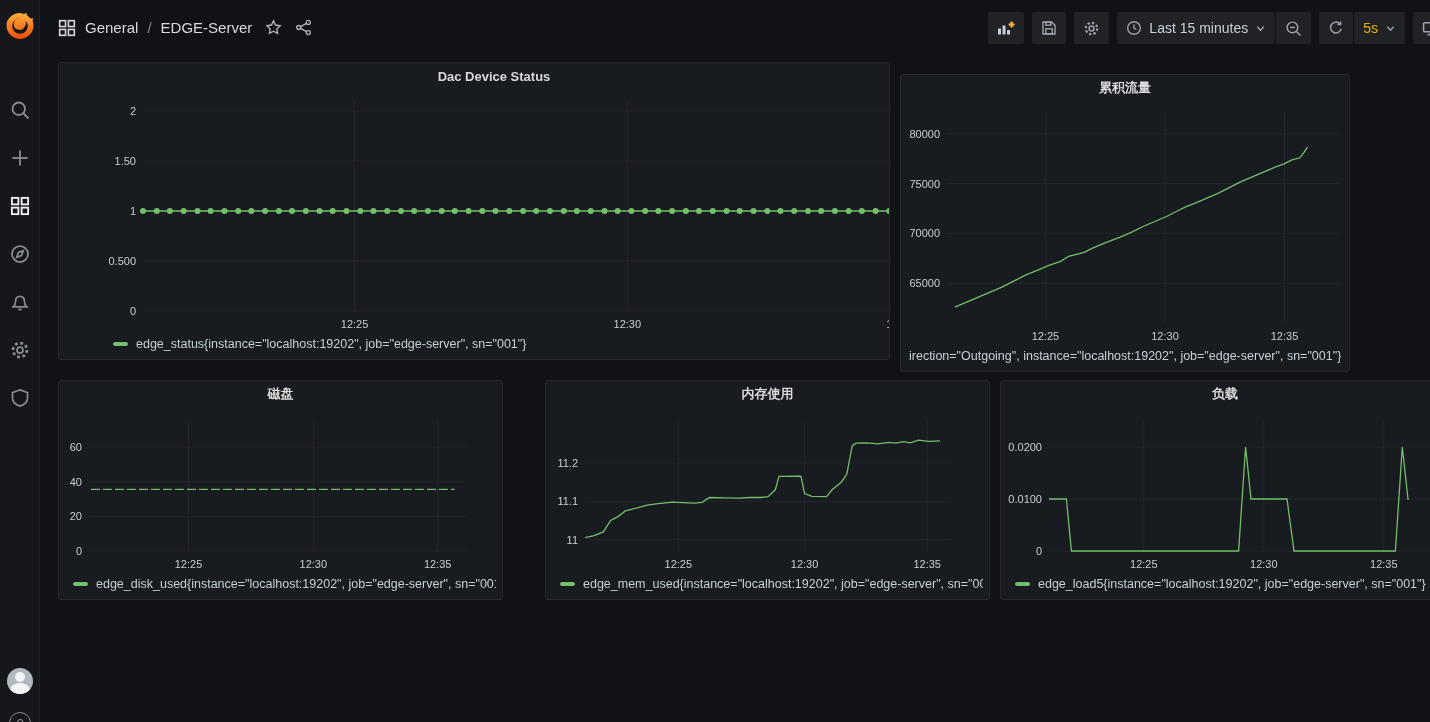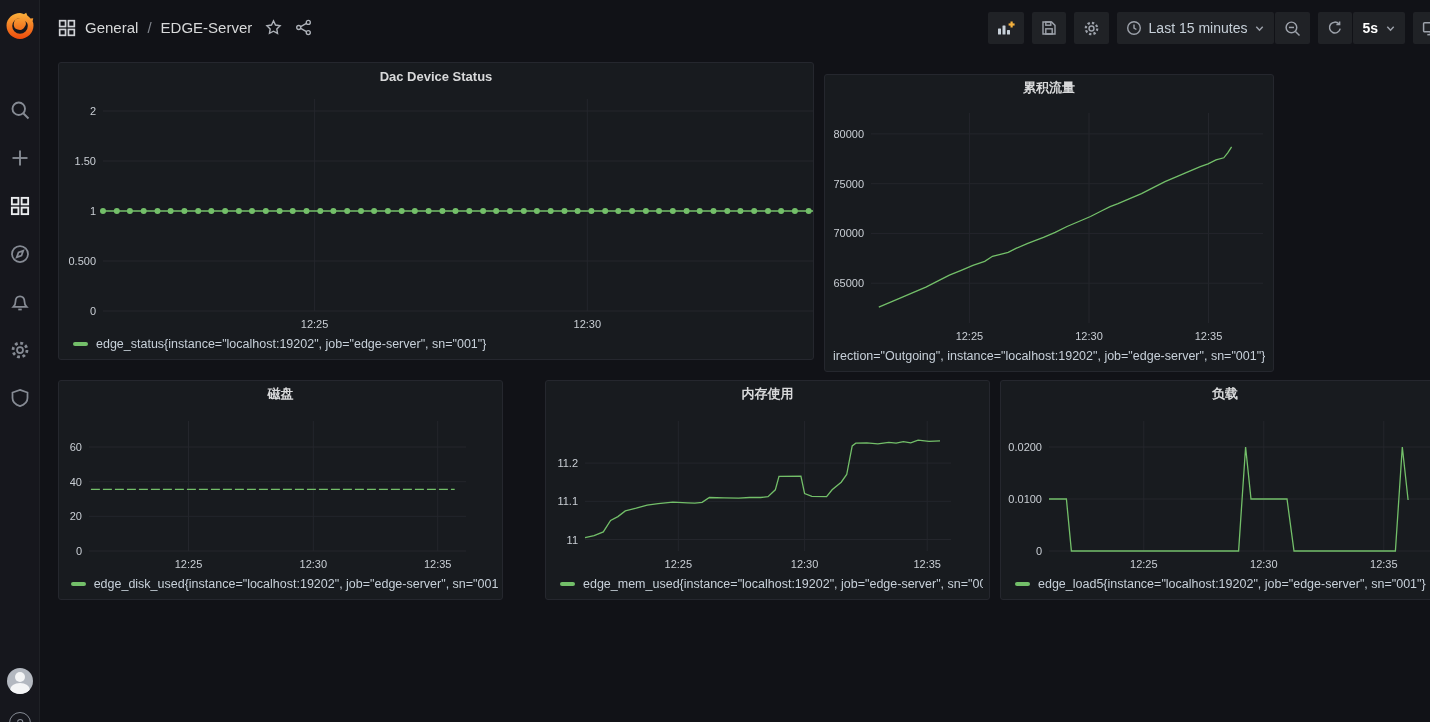--- a/index.html
+++ b/index.html
@@ -37,44 +37,44 @@
   .crumb-sep { font-size:15px; color:#81858d; }
   .crumb-ic { color:#aeb2b9; display:flex; cursor:pointer; margin-left:4px; }
   .controls { display:flex; align-items:center; gap:8px; }
   .btn {
     height:32px; min-width:34px; background:#202226; border:none; border-radius:2px;
     color:#c7d0d9; display:flex; align-items:center; justify-content:center; gap:7px;
     font-family:inherit; font-size:14px; padding:0 9px; cursor:pointer;
   }
   .btn .ic { display:flex; color:#9da2ab; }
   .btn-group { display:flex; gap:1px; }
-  .interval-txt { color:#ffffff; font-weight:bold; }
+  .interval-txt { color:#eab308; font-weight:normal; }
   
   .dash { flex:1; padding:6px 12px 0 18px; display:flex; flex-direction:column; gap:8px; }
   .row { display:flex; gap:10px; }
   .panel {
     background:#181b1f; border:1px solid #25272e; border-radius:3px;
     display:flex; flex-direction:column; overflow:hidden;
   }
   .panel-title {
     height:26px; display:flex; align-items:center; justify-content:center;
     font-size:13px; font-weight:bold; color:#d8d9da; cursor:pointer; flex:0 0 26px;
   }
   .chart { flex:1; }
   .chart svg { display:block; }
   .chart svg text { font-family:"Liberation Sans", sans-serif; font-size:11px; fill:#c9ced4; }
   .legend { height:24px; flex:0 0 24px; display:flex; align-items:center; gap:8px;
     padding:0 6px 6px 14px; overflow:hidden; cursor:pointer; }
   .legend.no-swatch { padding-left:8px; }
   .swatch { width:15px; height:4px; border-radius:2px; background:#73bf69; flex:0 0 15px; }
   .legend-txt { font-size:12.5px; color:#c7d0d9; white-space:nowrap; overflow:hidden; }
   
-  .p1 { width:756px; height:298px; }
+  .p1 { width:832px; height:298px;padding-left:40px; }
   .p2 { width:450px; height:298px;margin-top:12px; }
-  .p3 { width:445px; height:220px;align-items:center; }
+  .p3 { width:445px; height:220px; }
   .p4 { width:445px; height:220px;margin-left:32px; }
   .p5 { width:450px; height:220px;justify-content:space-between; }
 </style>
 </head>
 <body>
 
 <nav class="sidebar">
   <div class="logo">
     <svg width="30" height="30" viewBox="0 0 64 64">
       <defs>

